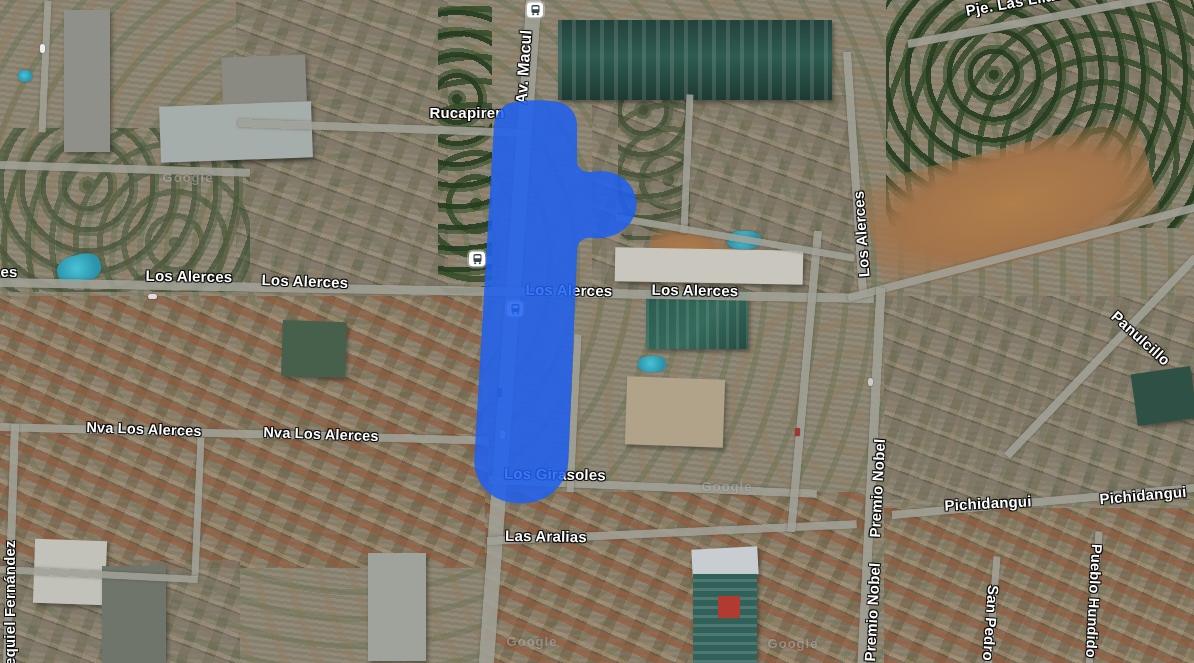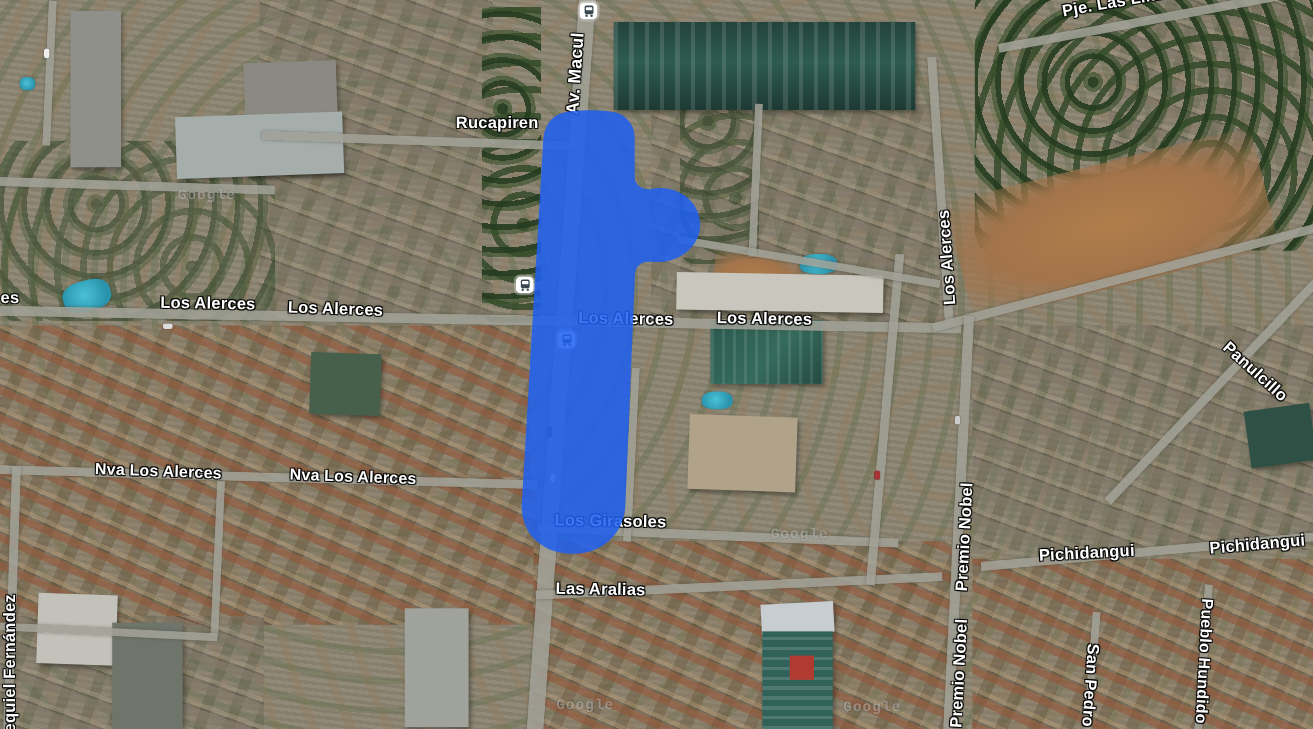--- a/index.html
+++ b/index.html
@@ -37,21 +37,21 @@
   .car{position:absolute;border-radius:2px;box-shadow:0 0 1px #222;}
 
   
   .lbl{position:absolute;white-space:nowrap;font-weight:bold;color:#fff;
        font-size:15px;letter-spacing:.2px;
        text-shadow:-1px -1px 0 rgba(0,0,0,.85),1px -1px 0 rgba(0,0,0,.85),
                    -1px 1px 0 rgba(0,0,0,.85),1px 1px 0 rgba(0,0,0,.85),
                    0 0 3px rgba(0,0,0,.55);}
   .wm{position:absolute;white-space:nowrap;font-weight:bold;font-size:13px;
       color:rgba(255,255,255,.34);letter-spacing:1px;
-      text-shadow:0 0 2px rgba(0,0,0,.35);transform:translate(-50%,-50%);font-family:Liberation Mono, monospace;}
+      text-shadow:0 0 2px rgba(0,0,0,.35);transform:translate(-50%,-50%);}
   .busstop{position:absolute;width:16px;height:15px;transform:translate(-50%,-50%);}
   .busstop .plate{width:16px;height:15px;border-radius:4px;background:#fff;
       box-shadow:0 0 0 2px rgba(255,255,255,.35),0 1px 2px rgba(0,0,0,.4);
       display:flex;align-items:center;justify-content:center;}
 
   
   #overlay-svg{position:absolute;inset:0;pointer-events:none;}
   #overlay-svg path{fill-opacity:.86;pointer-events:auto;}
 </style>
 </head>
@@ -166,21 +166,21 @@
           <g fill="#36474f">
             <rect x="1.5" y="0.5" width="8" height="8" rx="1.6"></rect>
             <circle cx="3.2" cy="9.8" r="1.1"></circle>
             <circle cx="7.8" cy="9.8" r="1.1"></circle>
           </g>
           <rect x="2.6" y="2" width="5.8" height="2.8" rx="0.6" fill="#fff"></rect>
         </svg>
     </div>
   </div>
 
-  <div class="lbl" style="left:452px;top:112px;transform:translate(-50%,-50%)">Rucapiren</div>
+  <div class="lbl" style="left:467px;top:112px;transform:translate(-50%,-50%)">Rucapiren</div>
   <div class="lbl" style="left:524px;top:67px;font-size:16px;transform:translate(-50%,-50%) rotate(-86deg)">Av. Macul</div>
   <div class="lbl" style="left:1014px;top:2px;transform:translate(-50%,-50%) rotate(-10deg)">Pje. Las Lilas</div>
   <div class="lbl" style="left:9px;top:271px;transform:translate(-50%,-50%)">es</div>
   <div class="lbl" style="left:189px;top:276px;transform:translate(-50%,-50%) rotate(1deg)">Los Alerces</div>
   <div class="lbl" style="left:305px;top:281px;transform:translate(-50%,-50%) rotate(2deg)">Los Alerces</div>
   <div class="lbl" style="left:569px;top:290px;transform:translate(-50%,-50%) rotate(1deg)">Los Alerces</div>
   <div class="lbl" style="left:695px;top:290px;transform:translate(-50%,-50%) rotate(1deg)">Los Alerces</div>
   <div class="lbl" style="left:861px;top:234px;transform:translate(-50%,-50%) rotate(-94deg)">Los Alerces</div>
   <div class="lbl" style="left:144px;top:429px;font-size:14.5px;transform:translate(-50%,-50%) rotate(2deg)">Nva Los Alerces</div>
   <div class="lbl" style="left:321px;top:434px;font-size:14.5px;transform:translate(-50%,-50%) rotate(2deg)">Nva Los Alerces</div>

